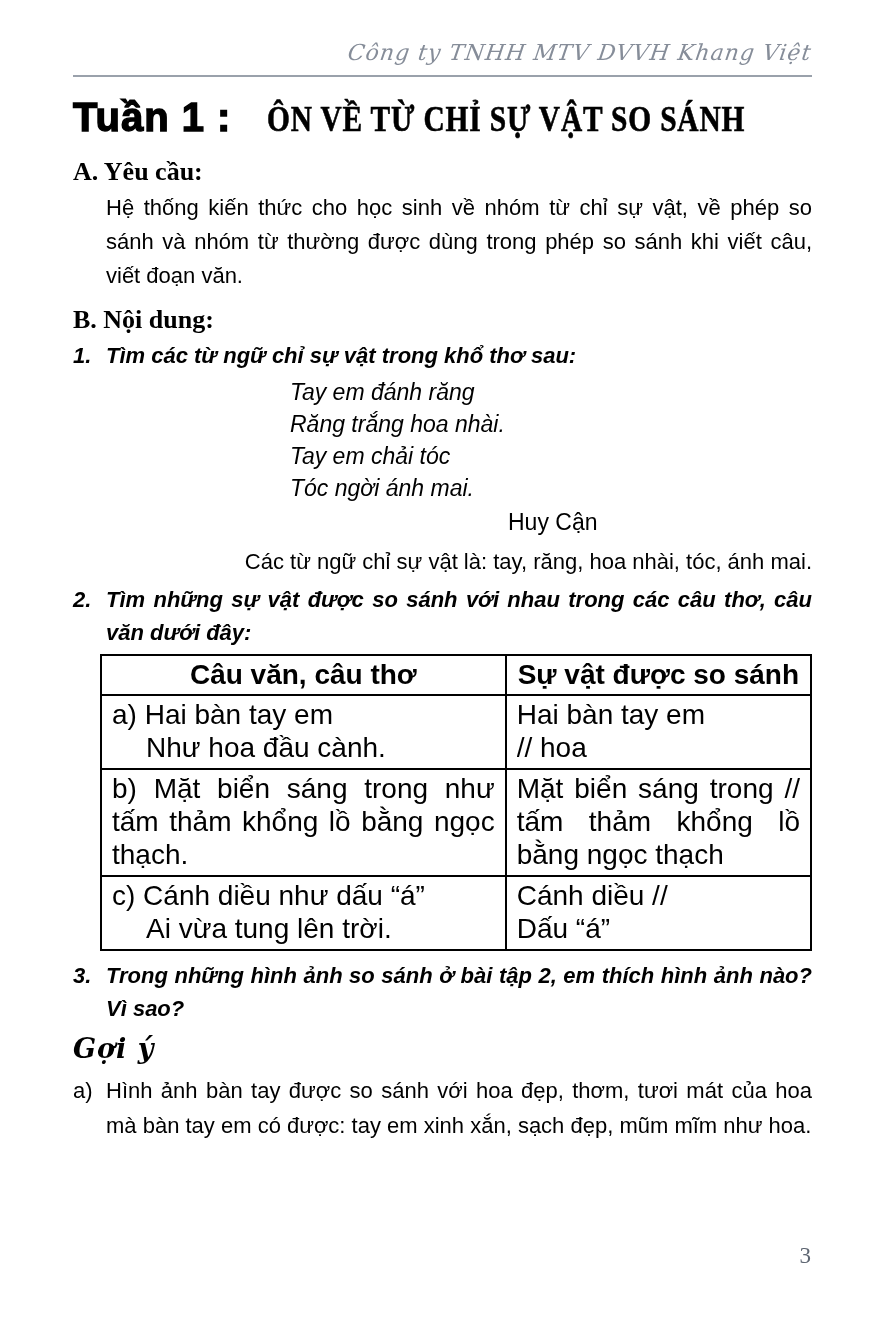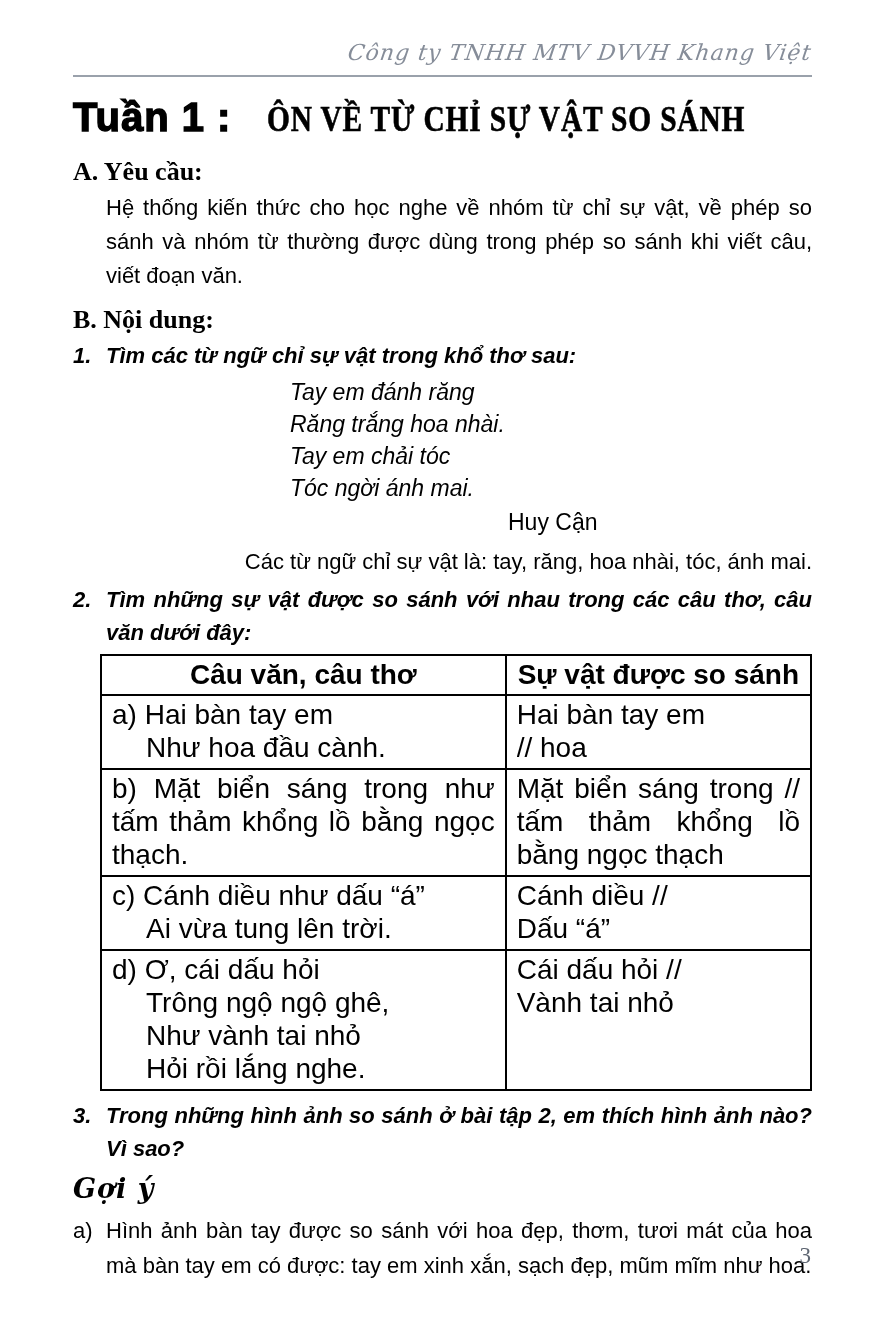--- a/index.html
+++ b/index.html
@@ -168,21 +168,21 @@
   <div class="header">
     <span class="watermark">Công ty TNHH MTV DVVH Khang Việt</span>
   </div>
 
   <div class="title-row">
     <span class="week-label">Tuần 1 :</span>
     <span class="lesson-title">ÔN VỀ TỪ CHỈ SỰ VẬT SO SÁNH</span>
   </div>
 
   <div class="serif-heading">A. Yêu cầu:</div>
-  <div class="body-par">Hệ thống kiến thức cho học nghe về nhóm từ chỉ sự vật, về phép so sánh và nhóm từ thường được dùng trong phép so sánh khi viết câu, viết đoạn văn.</div>
+  <div class="body-par">Hệ thống kiến thức cho học sinh về nhóm từ chỉ sự vật, về phép so sánh và nhóm từ thường được dùng trong phép so sánh khi viết câu, viết đoạn văn.</div>
 
   <div class="serif-heading">B. Nội dung:</div>
 
   <div class="prompt-row">
     <span class="prompt-num">1.</span>
     <span class="prompt-text">Tìm các từ ngữ chỉ sự vật trong khổ thơ sau:</span>
   </div>
 
   <div class="poem">
     <div class="poem-line">Tay em đánh răng</div>
@@ -230,32 +230,20 @@
     <tr>
       <td>
         <div class="cell-line">c) Cánh diều như dấu “á”</div>
         <div class="cell-line verse-cont">Ai vừa tung lên trời.</div>
       </td>
       <td>
         <div class="cell-line">Cánh diều //</div>
         <div class="cell-line">Dấu “á”</div>
       </td>
     </tr>
-    <tr>
-      <td>
-        <div class="cell-line">d) Ơ, cái dấu hỏi</div>
-        <div class="cell-line verse-cont">Trông ngộ ngộ ghê,</div>
-        <div class="cell-line verse-cont">Như vành tai nhỏ</div>
-        <div class="cell-line verse-cont">Hỏi rồi lắng nghe.</div>
-      </td>
-      <td>
-        <div class="cell-line">Cái dấu hỏi //</div>
-        <div class="cell-line">Vành tai nhỏ</div>
-      </td>
-    </tr>
   </tbody>
     </table>
 
   <div class="prompt-row" style="margin-top:8px;">
     <span class="prompt-num">3.</span>
     <span class="prompt-text">Trong những hình ảnh so sánh ở bài tập 2, em thích hình ảnh nào? Vì sao?</span>
   </div>
 
   <div class="hint-title">Gợi ý</div>
 

